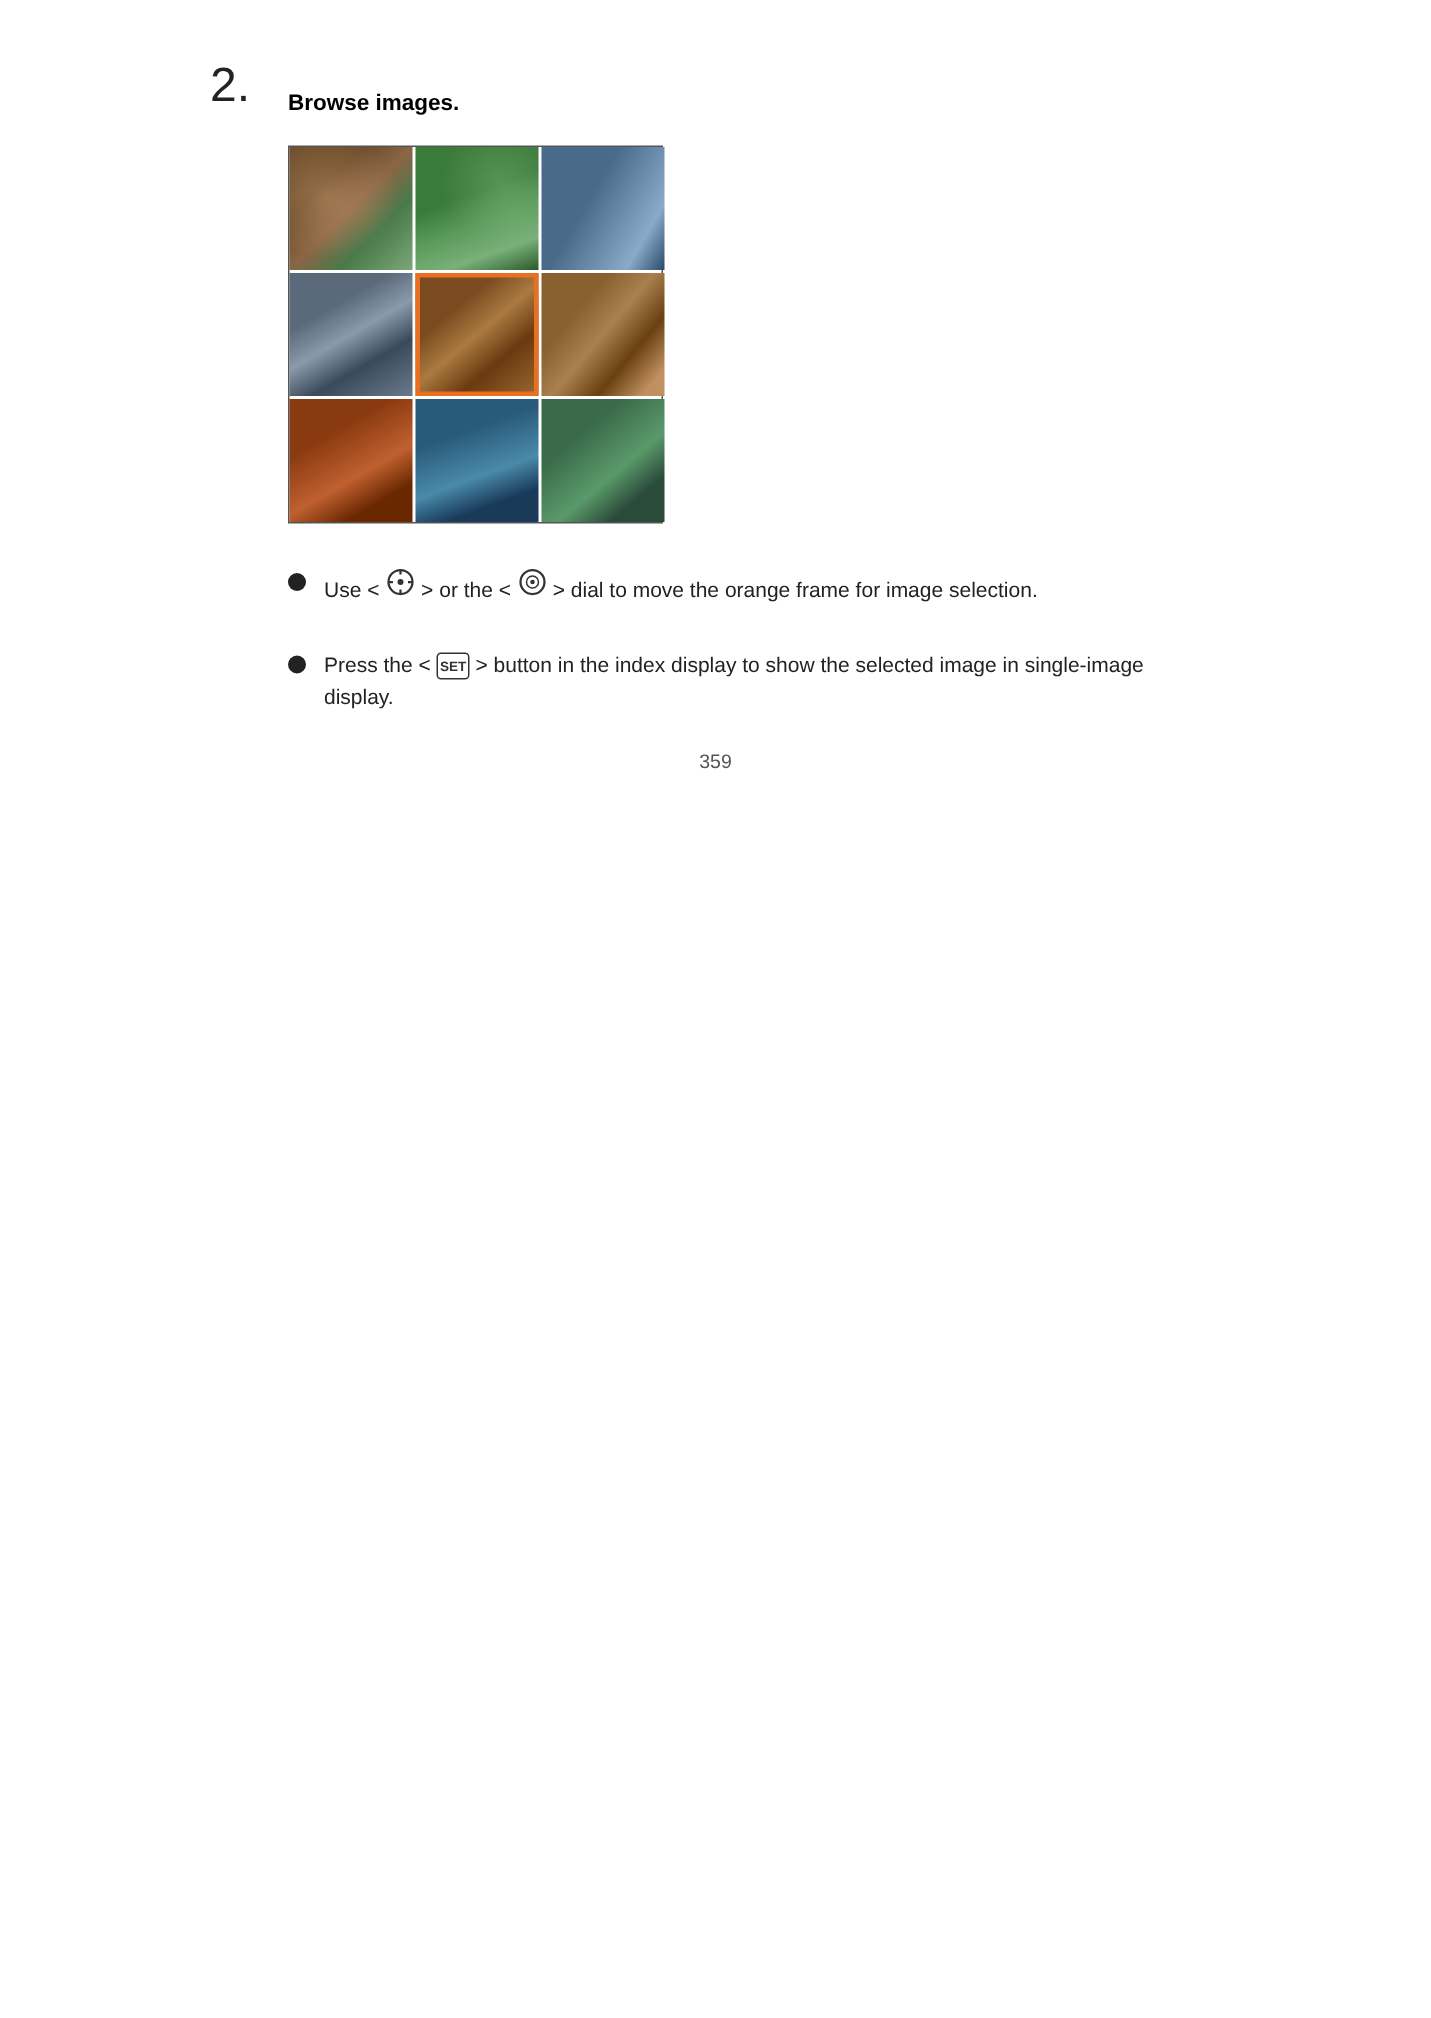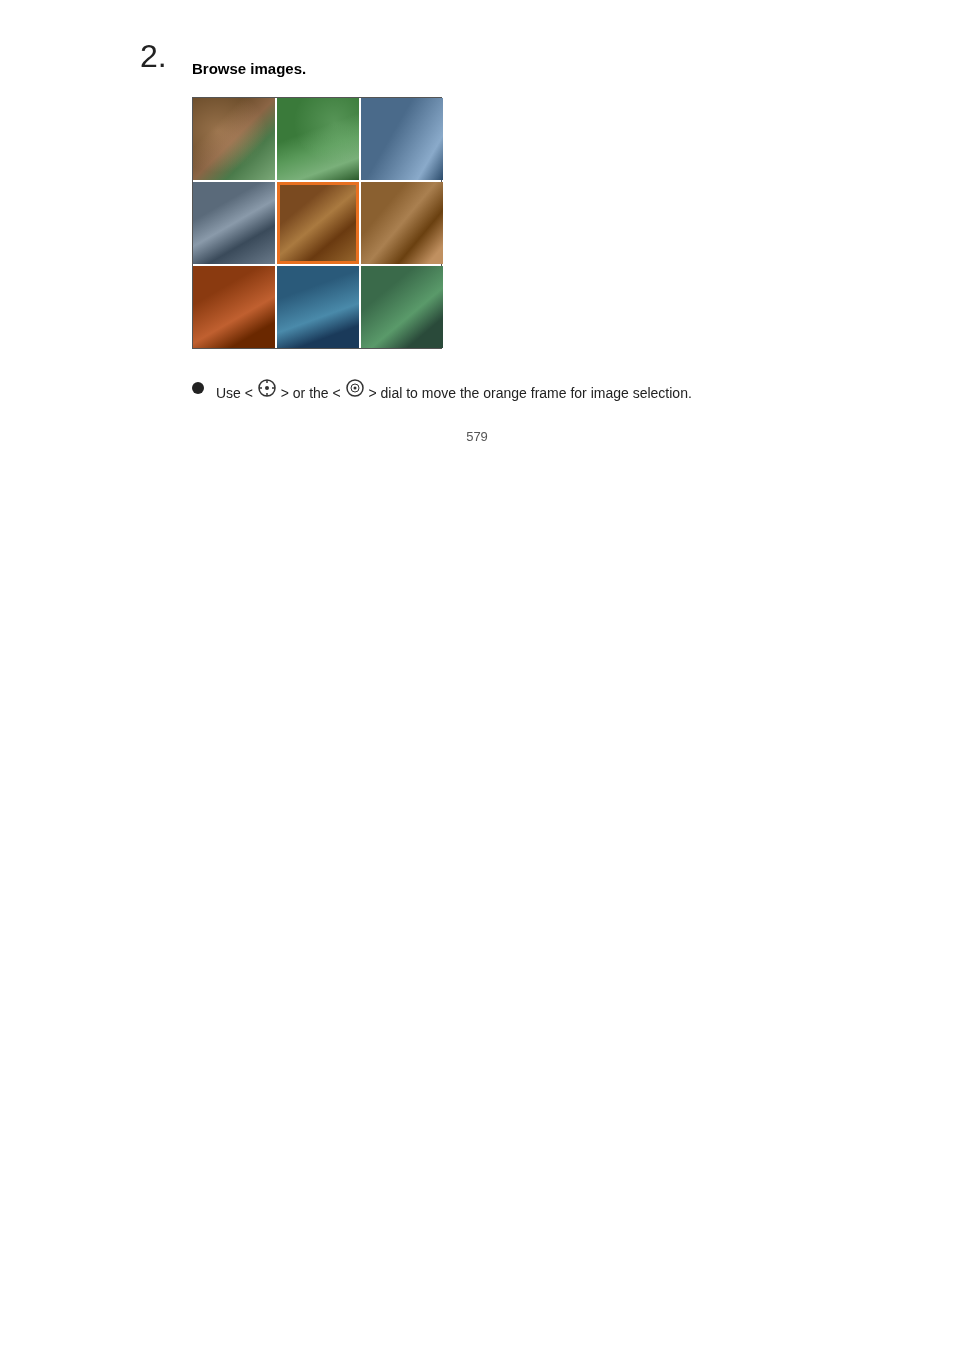--- a/index.html
+++ b/index.html
@@ -216,18 +216,24 @@
         </span>&nbsp;&gt; or the &lt;&nbsp;<span class="inline-icon icon-dial">
           <svg viewBox="0 0 20 20" fill="none" xmlns="http://www.w3.org/2000/svg">
             <circle cx="10" cy="10" r="8" stroke="#333" stroke-width="1.5"></circle>
             <circle cx="10" cy="10" r="4" stroke="#333" stroke-width="1"></circle>
             <circle cx="10" cy="10" r="1.5" fill="#333"></circle>
           </svg>
         </span>&nbsp;&gt; dial to move the orange frame for image selection.
       </div>
     </div>
 
+    <div class="bullet-item">
+      <div class="bullet-dot"></div>
+      <div class="bullet-text">
+        Press the &lt;&nbsp;<span class="icon-set">SET</span>&nbsp;&gt; button in the index display to show the selected image in single-image display.
+      </div>
+    </div>
 
   </div>
 
-  <div class="page-number">579</div>
+  <div class="page-number">359</div>
 
 </div>
 
 </body></html>

